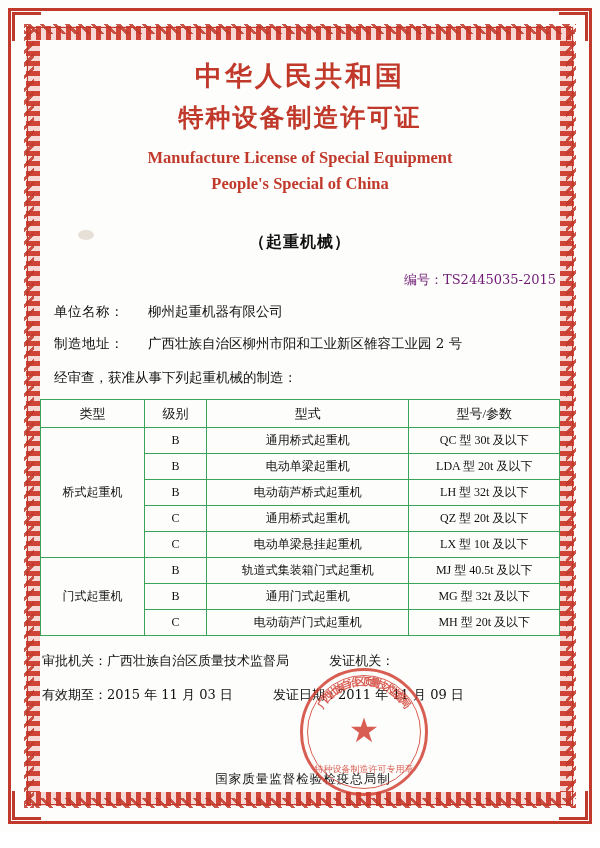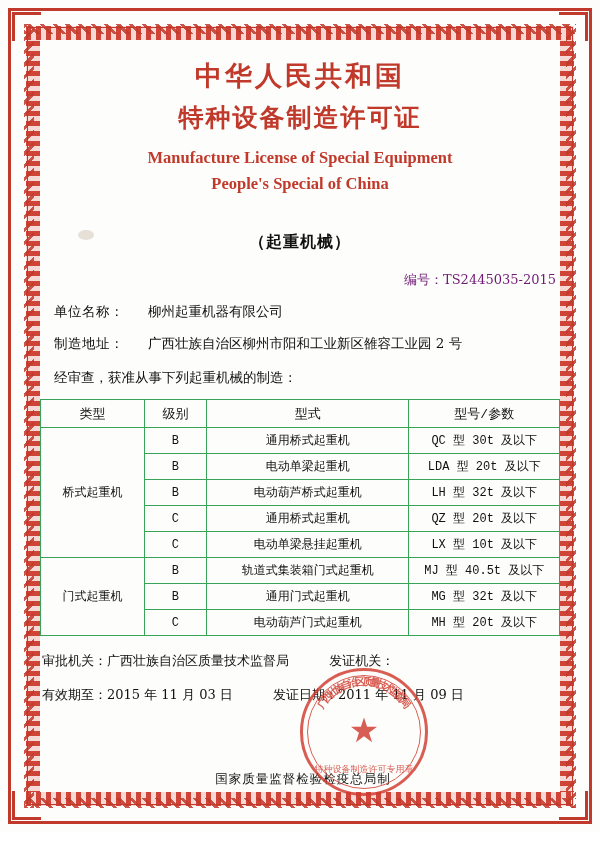--- a/index.html
+++ b/index.html
@@ -158,21 +158,21 @@
     width: 100%;
     border-collapse: collapse;
     margin-top: 12px;
     table-layout: fixed;
   }
   table.license th, table.license td {
     border: 1px solid #3aa35a;
     text-align: center;
     font-size: 12px;
     color: #111111;
-    font-family: Liberation Mono, monospace;
+    font-family: Liberation Serif, serif;
     height: 25px;
     padding: 0 2px;
   }
   table.license th {
     font-weight: normal;
     font-size: 13px;
     height: 27px;
   }
   col.c-type { width: 20%; }
   col.c-grade { width: 12%; }

